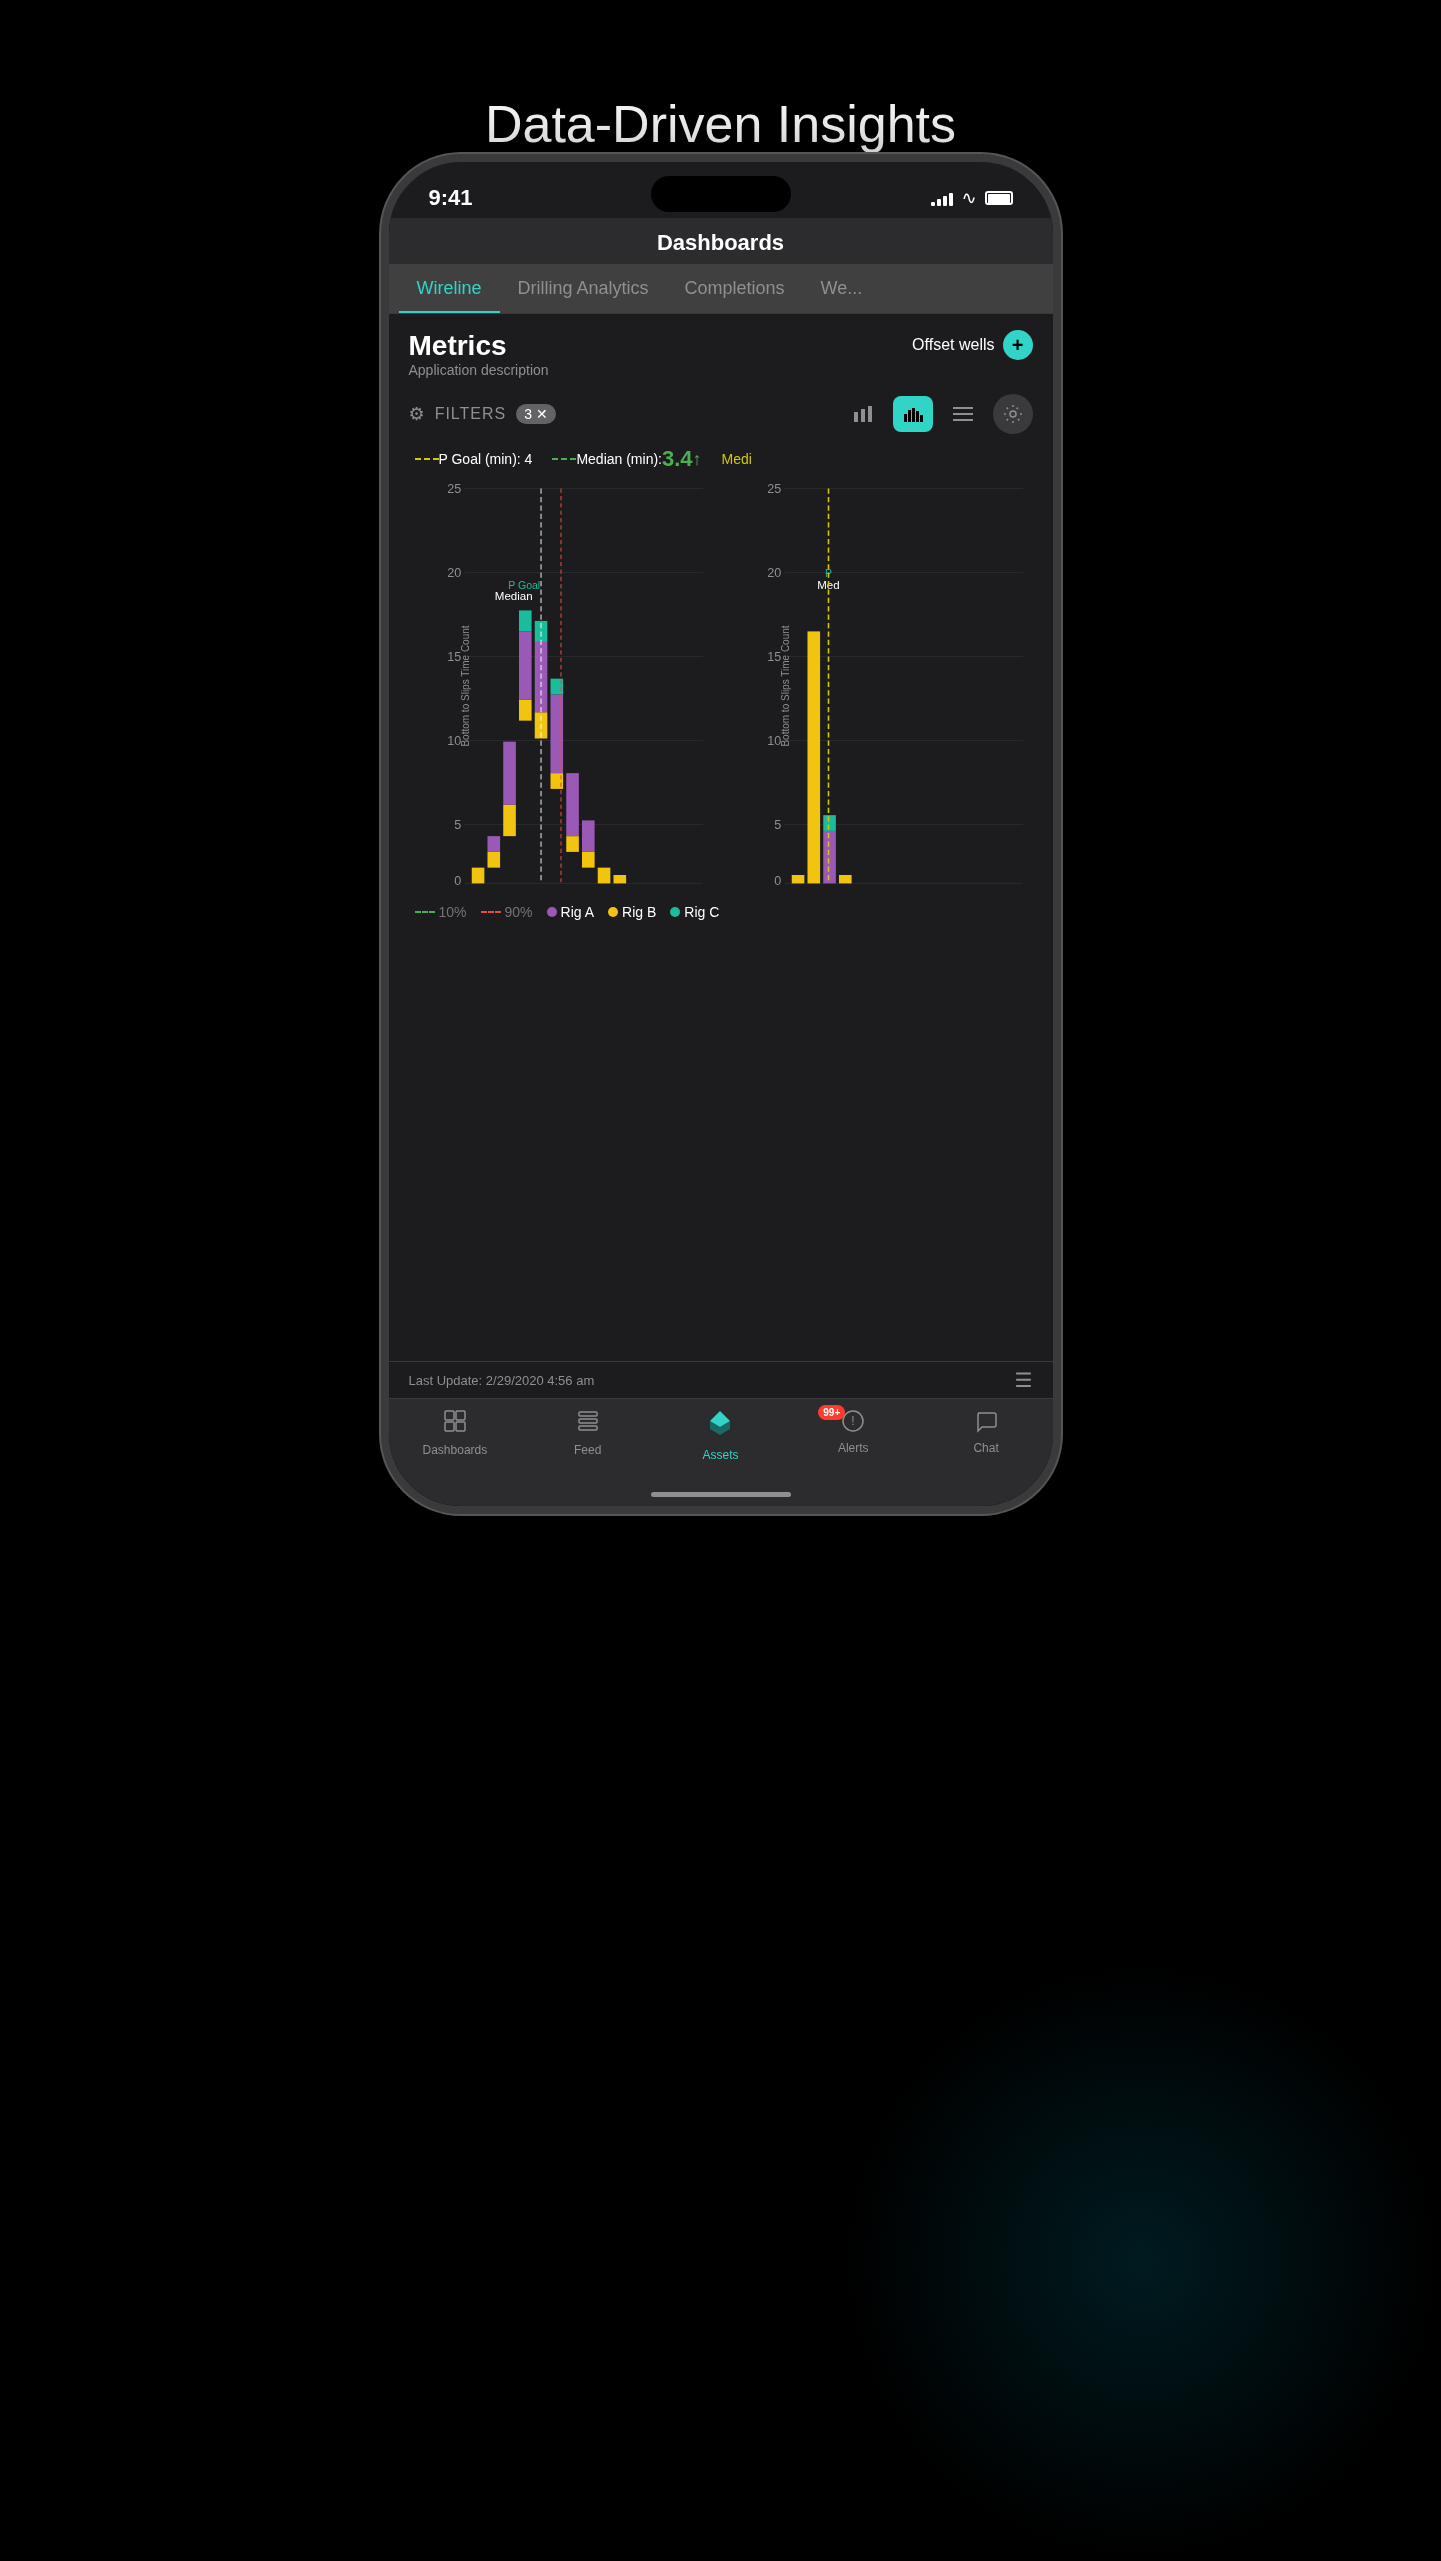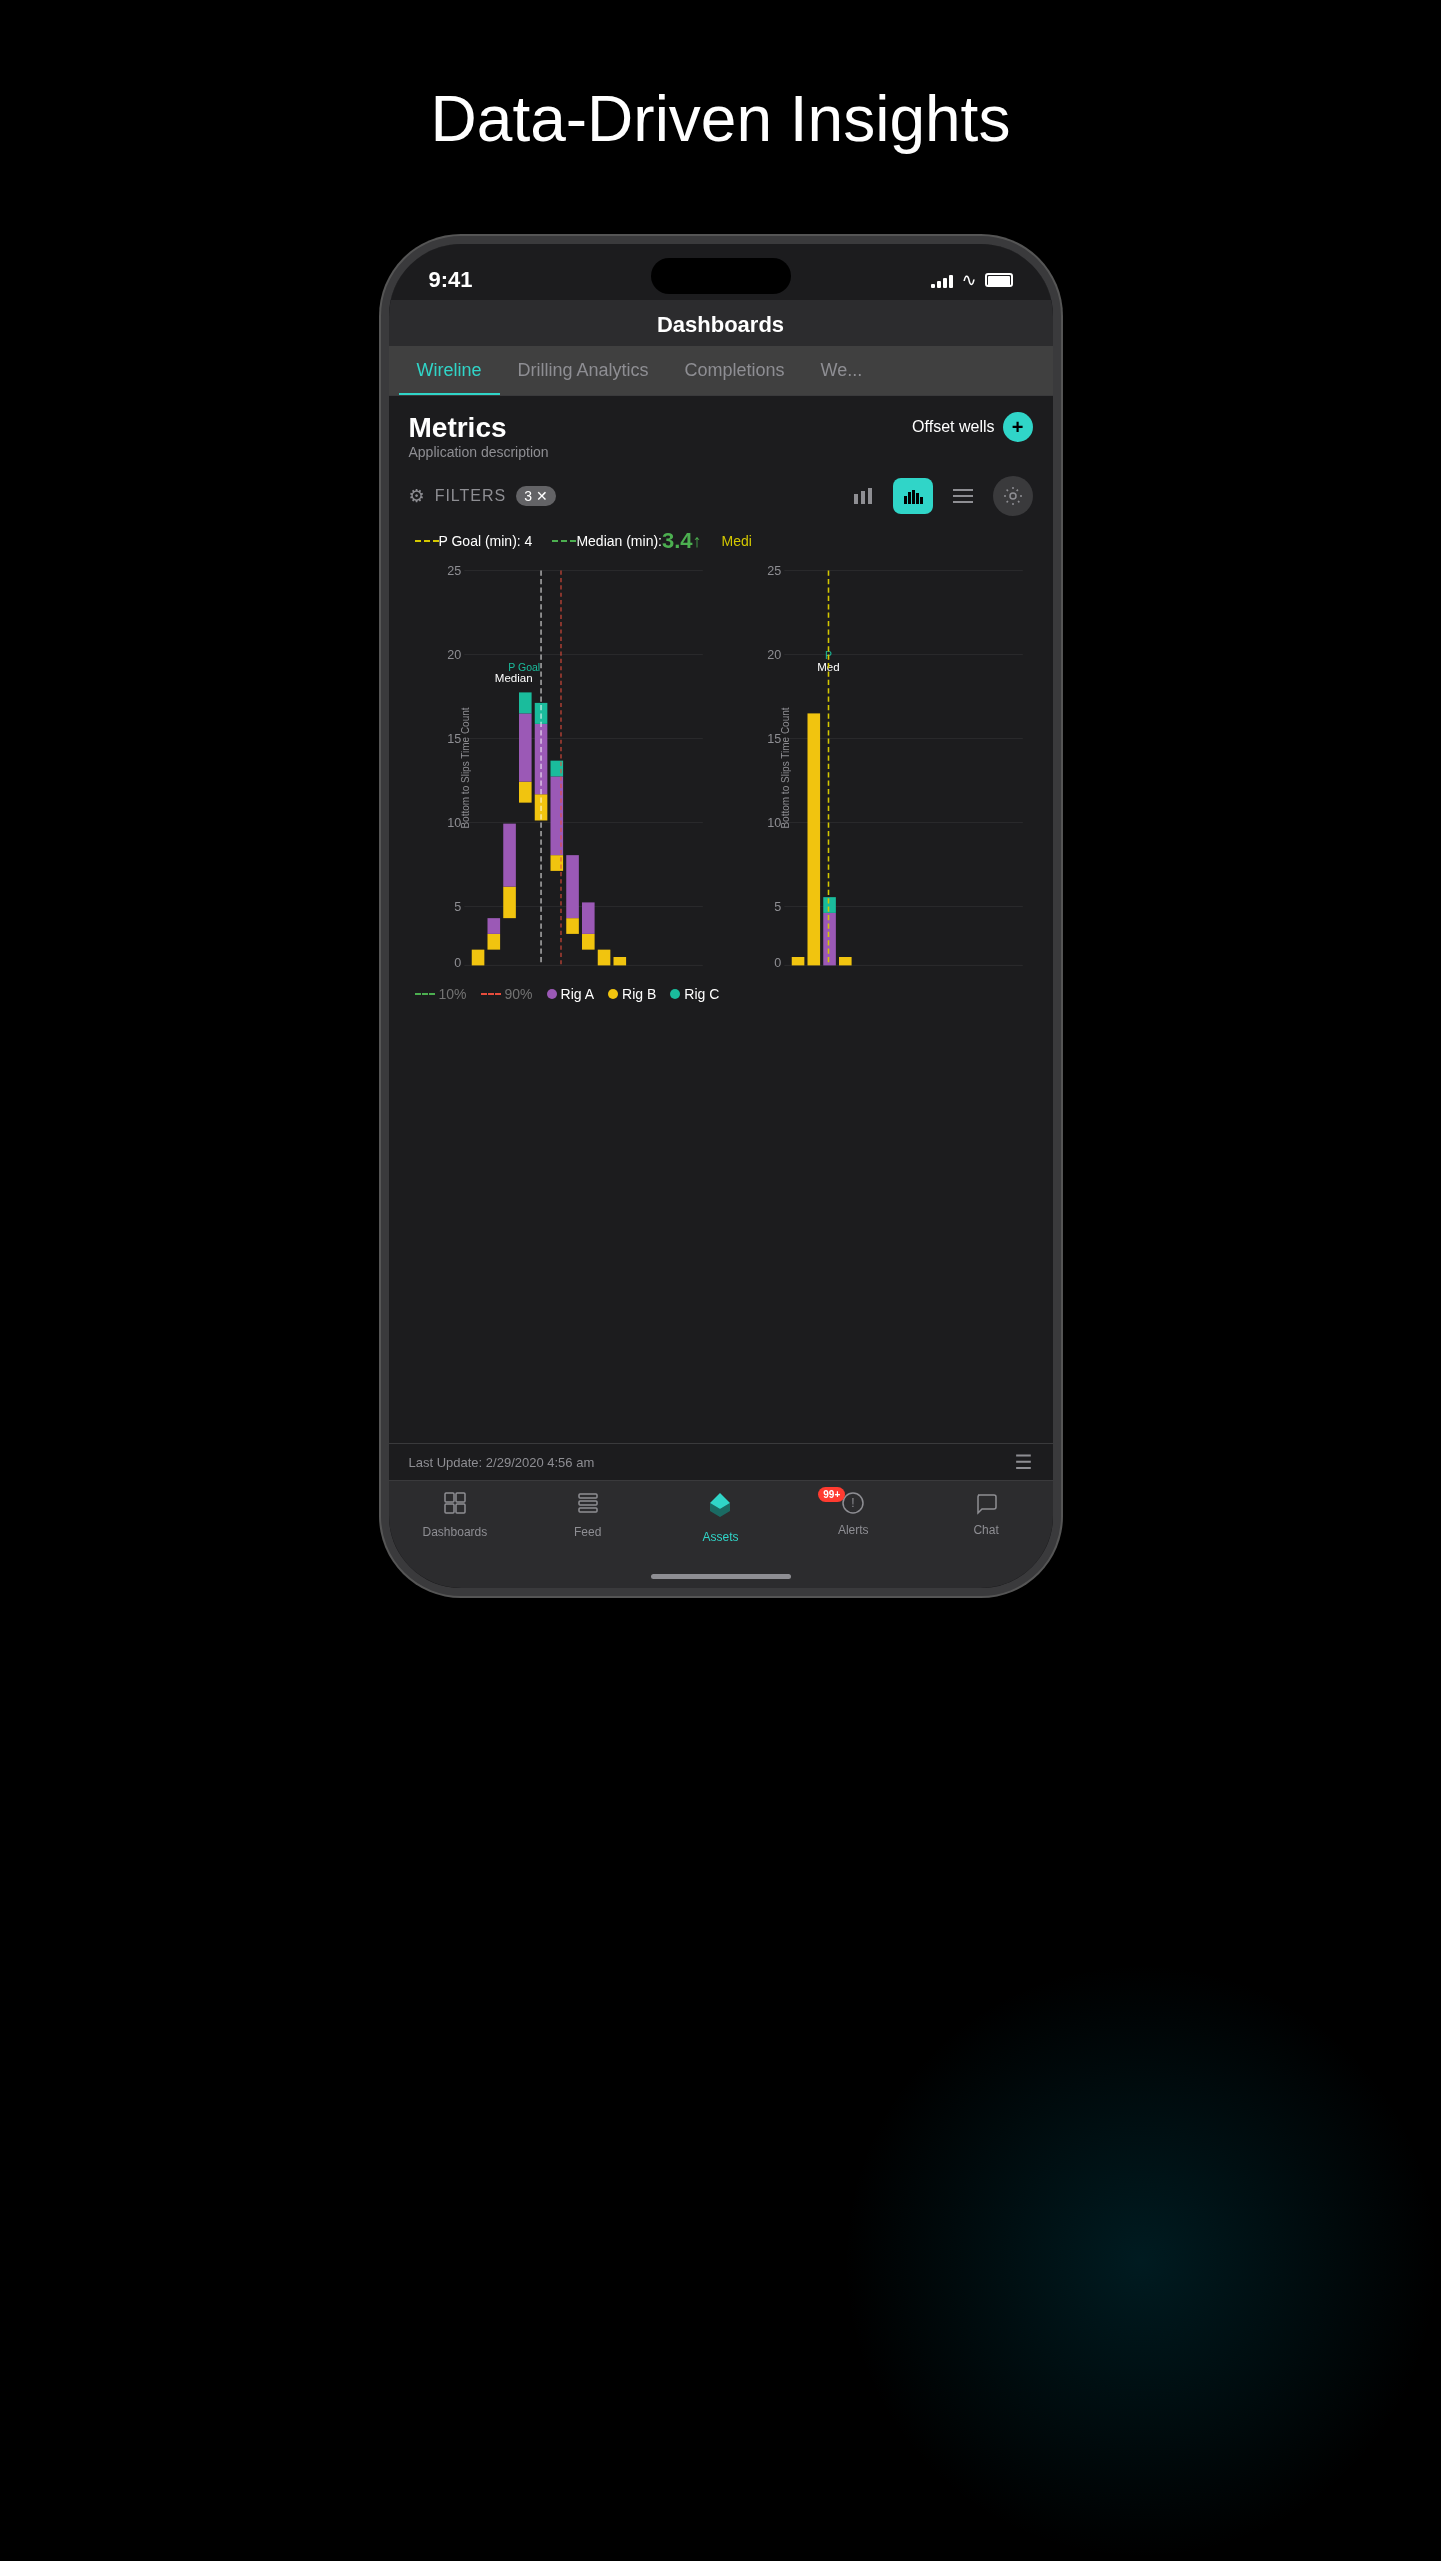--- a/index.html
+++ b/index.html
@@ -32,29 +32,28 @@
     }
     .header-text h1 {
       color: #fff;
       font-size: 110px;
       font-weight: 900;
       letter-spacing: 2px;
       line-height: 1;
     }
     .header-text h2 {
       color: #fff;
-      font-size: 64px;
+      font-size: 52px;
       font-weight: 400;
-      margin-top: 2px;
+      margin-top: 14px;
     }
 
     
     .phone-frame {
       position: relative;
-      margin-top: 80px;
       width: 680px;
       height: 1360px;
       background: #1c1c1e;
       border-radius: 80px;
       border: 8px solid #3a3a3c;
       box-shadow:
         0 0 0 2px #555,
         0 40px 120px rgba(0,0,0,0.8),
         inset 0 0 0 2px #2a2a2c;
       overflow: hidden;

